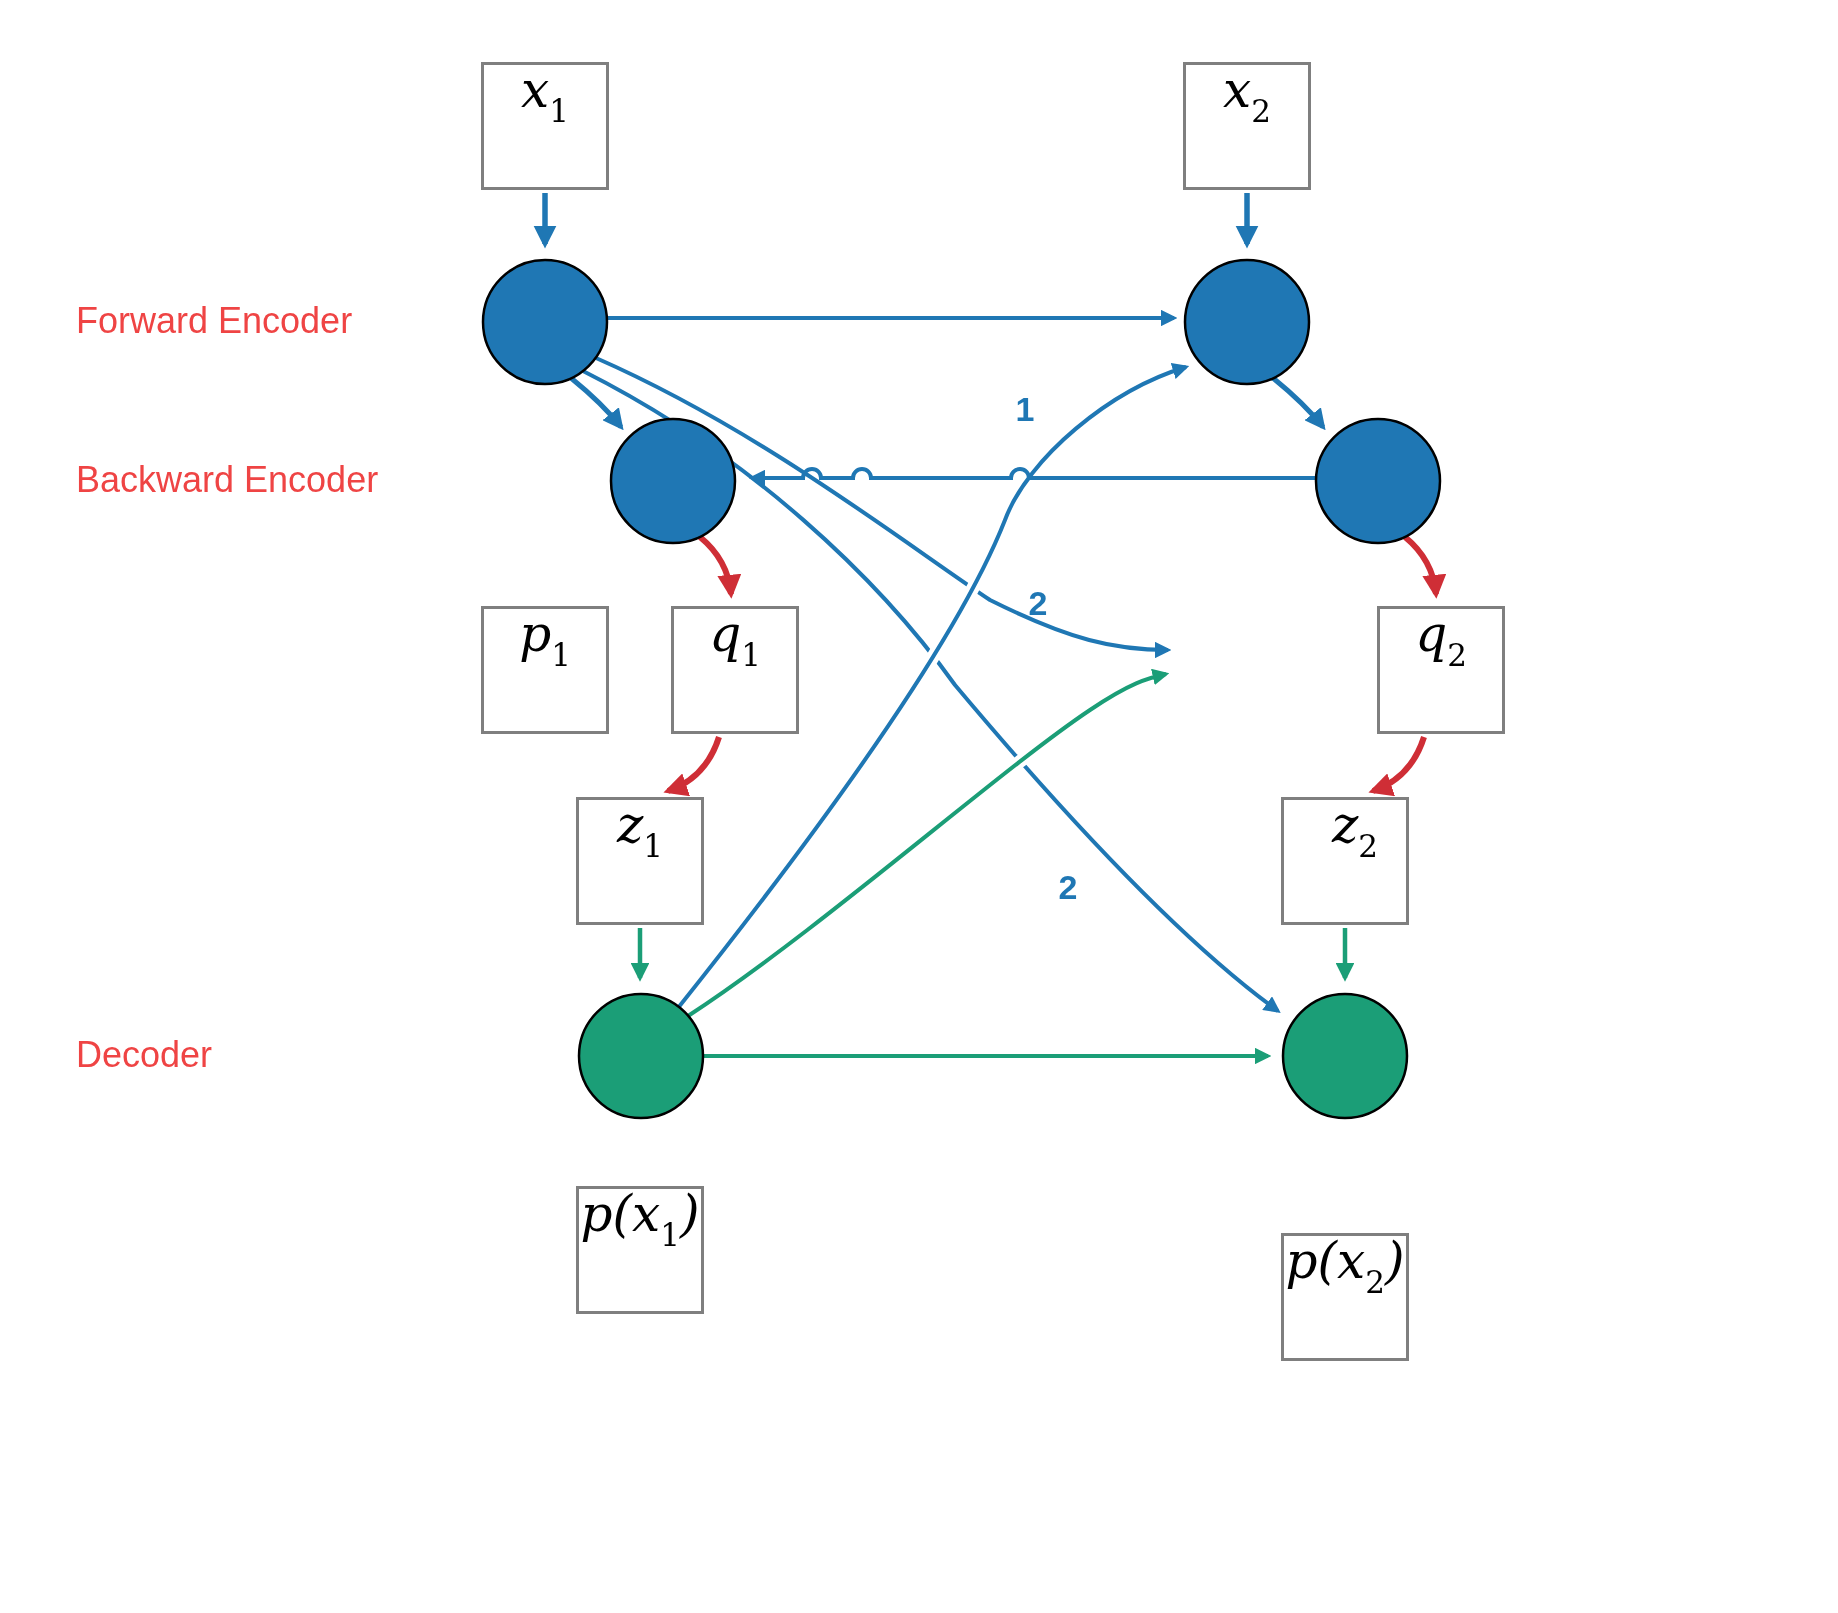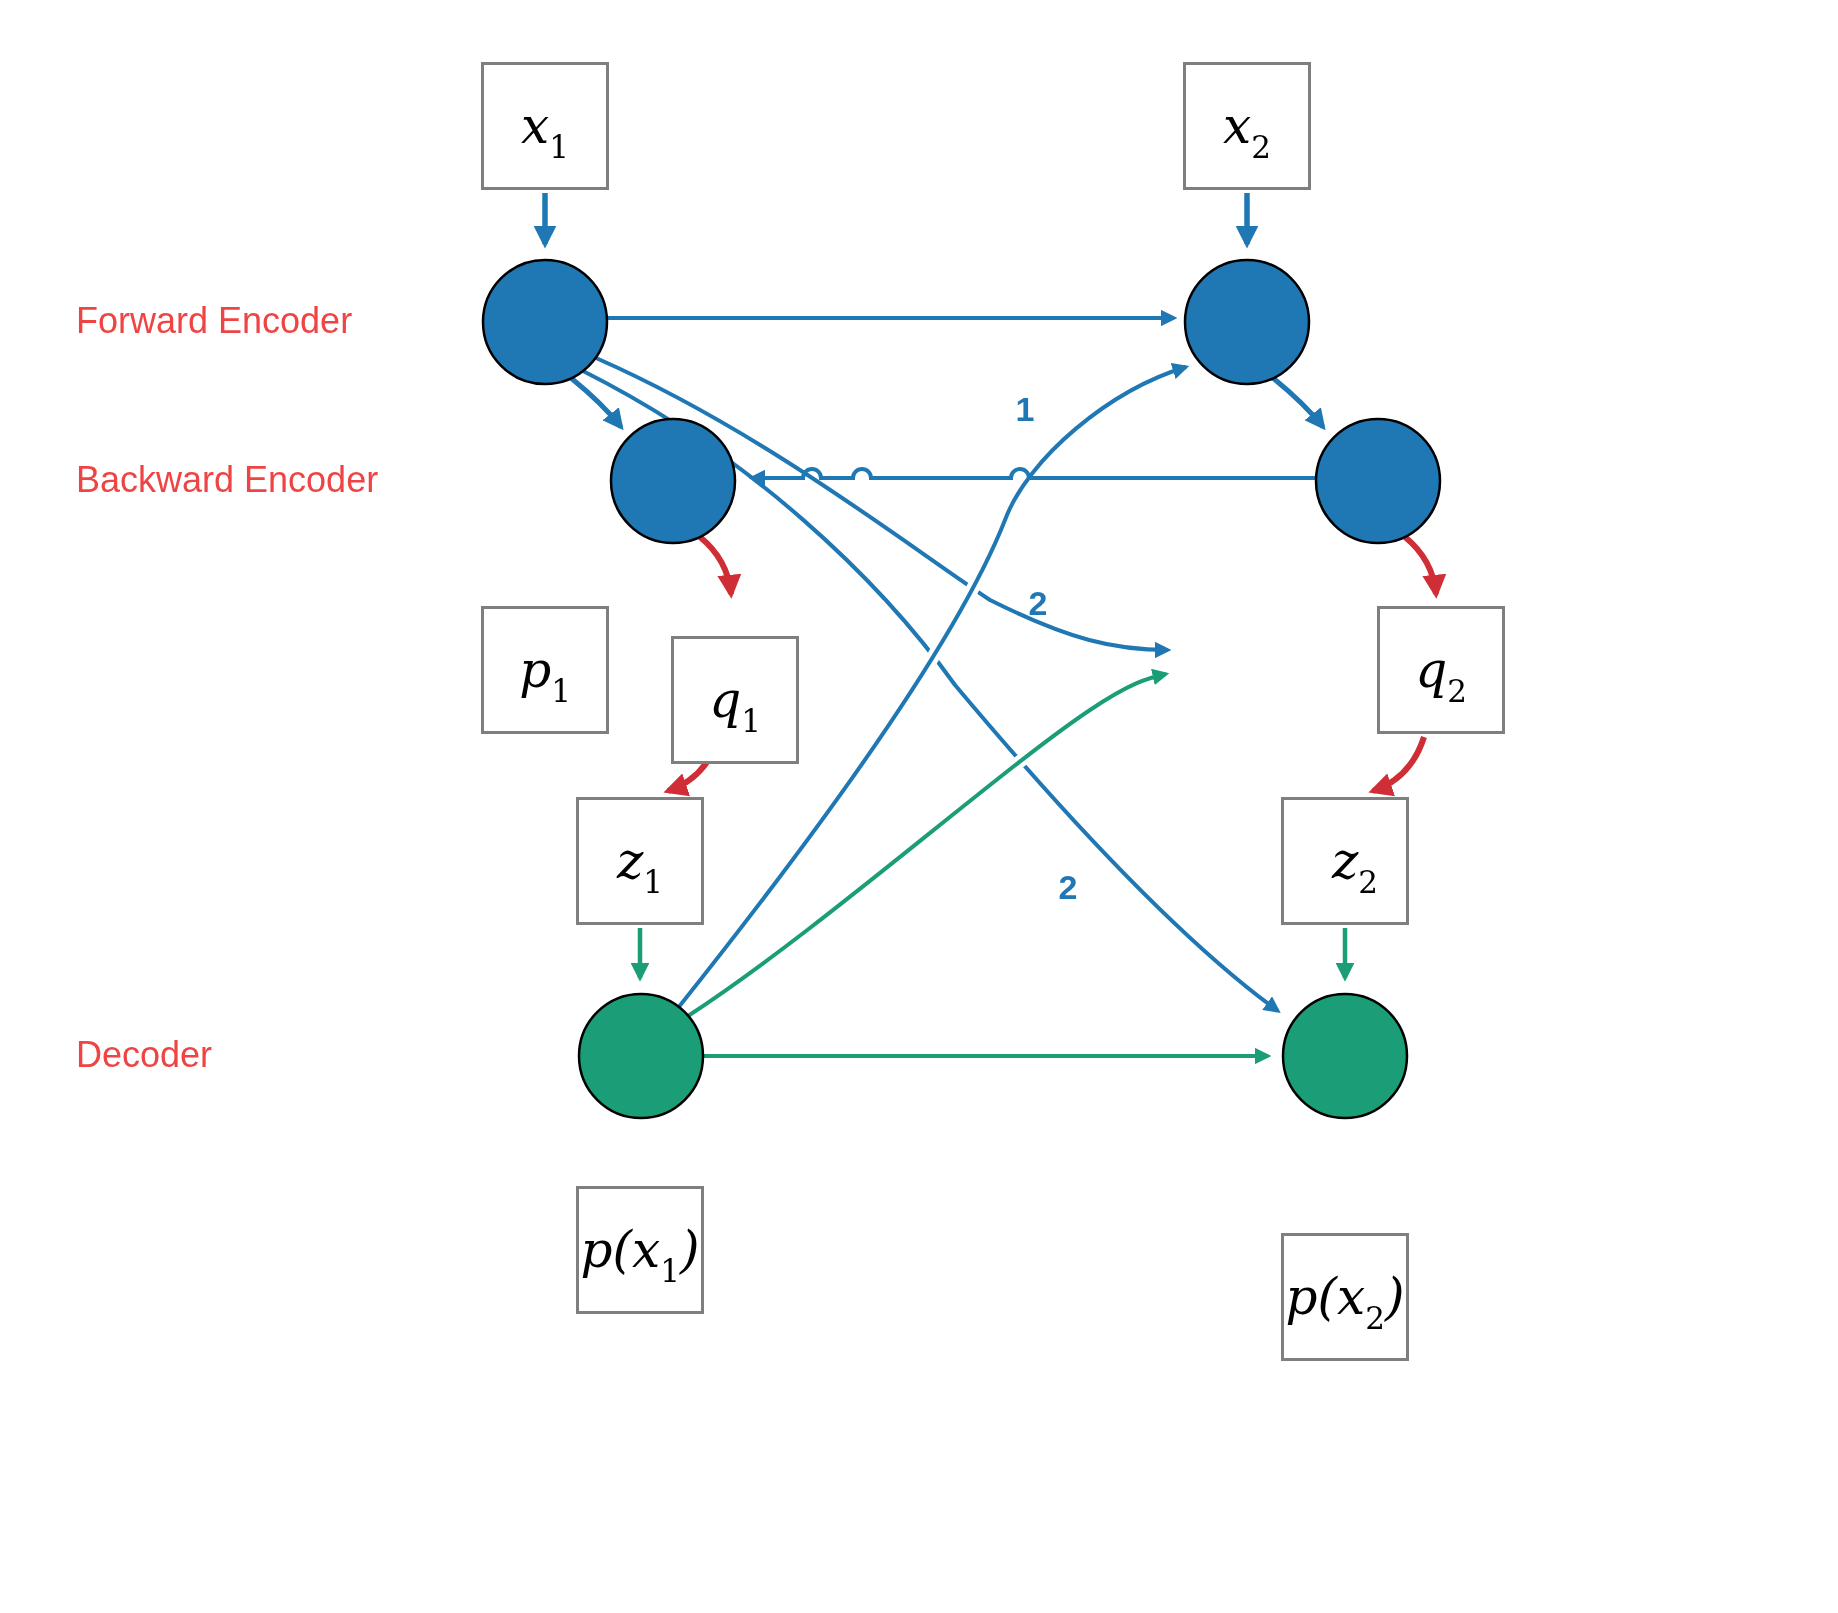--- a/index.html
+++ b/index.html
@@ -20,21 +20,21 @@
     font-weight:bold;font-size:34px;fill:var(--c-blue);
     text-anchor:middle;
   }
   .row-label{
     position:absolute; color:#ef4444;
     font-size:36px; font-weight:400; white-space:nowrap;
   }
   .box{
     position:absolute; width:128px; height:128px; box-sizing:border-box;
     background:#fff; border:3px solid var(--c-box_border);
-    display:flex; align-items:center; justify-content:center;
+    display:flex; justify-content:center;
   }
   .math{
     font-family:"DejaVu Serif","Liberation Serif",serif;
     font-style:italic; font-size:50px; color:#000; line-height:1;
     white-space:nowrap;
   }
   .math sub{
     font-style:normal; font-size:0.62em; line-height:0;
     position:relative; top:0.12em;
   }
@@ -104,21 +104,21 @@
   <div class="box" style="left:481px; top:62px;">
     <span class="math"><span>x</span><sub>1</sub><span></span></span>
   </div>
   <div class="box" style="left:1183px; top:62px;">
     <span class="math"><span>x</span><sub>2</sub><span></span></span>
   </div>
 
   <div class="box" style="left:481px; top:606px;">
     <span class="math"><span>p</span><sub>1</sub><span></span></span>
   </div>
-  <div class="box" style="left:671px; top:606px;margin-top:30px;">
+  <div class="box" style="left:671px; top:606px;">
     <span class="math"><span>q</span><sub>1</sub><span></span></span>
   </div>
   <div class="box" style="left:1377px; top:606px;">
     <span class="math"><span>q</span><sub>2</sub><span></span></span>
   </div>
 
   <div class="box" style="left:576px; top:797px;">
     <span class="math"><span>z</span><sub>1</sub><span></span></span>
   </div>
   <div class="box" style="left:1281px; top:797px;padding-left:20px;">

